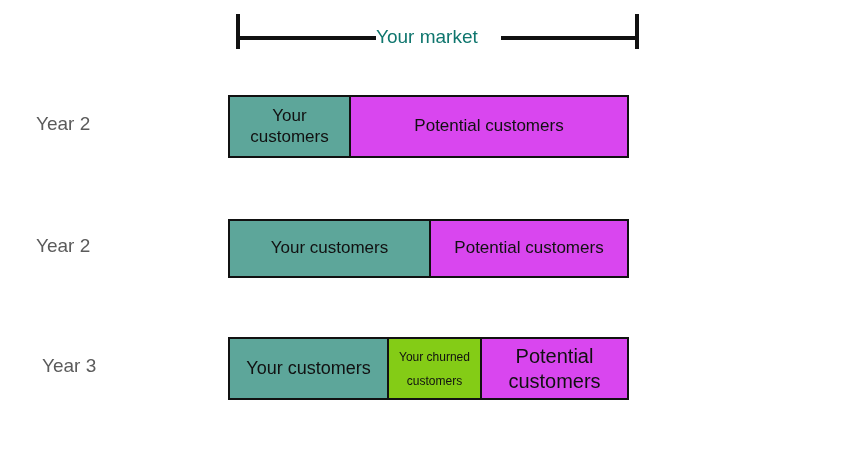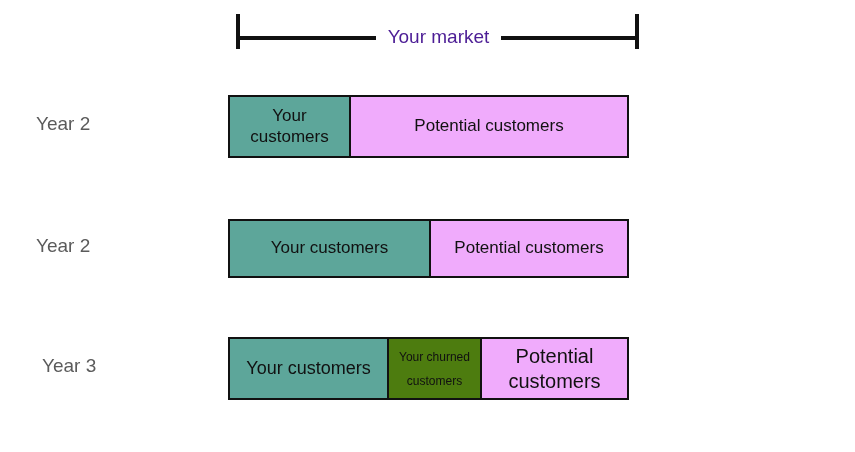--- a/index.html
+++ b/index.html
@@ -49,23 +49,22 @@
     background: #111111;
   }
   .bracket-line.seg-left  { left: 2px;   width: 138px; }
   .bracket-line.seg-right { left: 265px; width: 136px; }
 
   .bracket-label {
     position: absolute;
     left: 140px;
     top: 10px;
     width: 125px;
-    text-align: center;
     font-size: 19px;
-    color: #4c1d95;
+    color: #0f766e;
     line-height: 26px;
     white-space: nowrap;
   }
 
   
   .row {
     position: absolute;
     left: 0;
   }
   .row-label {
@@ -91,22 +90,22 @@
     display: flex;
     align-items: center;
     justify-content: center;
     text-align: center;
     color: #111111;
     line-height: 1.22;
     padding: 0 4px;
     overflow: hidden;
   }
   .seg.customers  { background: #5da69a; }
-  .seg.churned    { background: #4d7c0f; text-align: center; }
-  .seg.potential  { background: #f0abfc; }
+  .seg.churned    { background: #84cc16; text-align: center; }
+  .seg.potential  { background: #d946ef; }
   .seg.divider-right { border-right: 2px solid #111111; }
 
   
   #row-year1            { top: 95px;  height: 63px; width: 236px; }
   #row-year1 .row-label { top: 18px;  right: 50px; }
   #bar-year1            { top: 95px;  height: 63px; width: 401px; }
   #bar-year1 .seg-customers { width: 121px; font-size: 17px; }
   #bar-year1 .seg-potential { width: 276px; font-size: 17px; }
 
   

